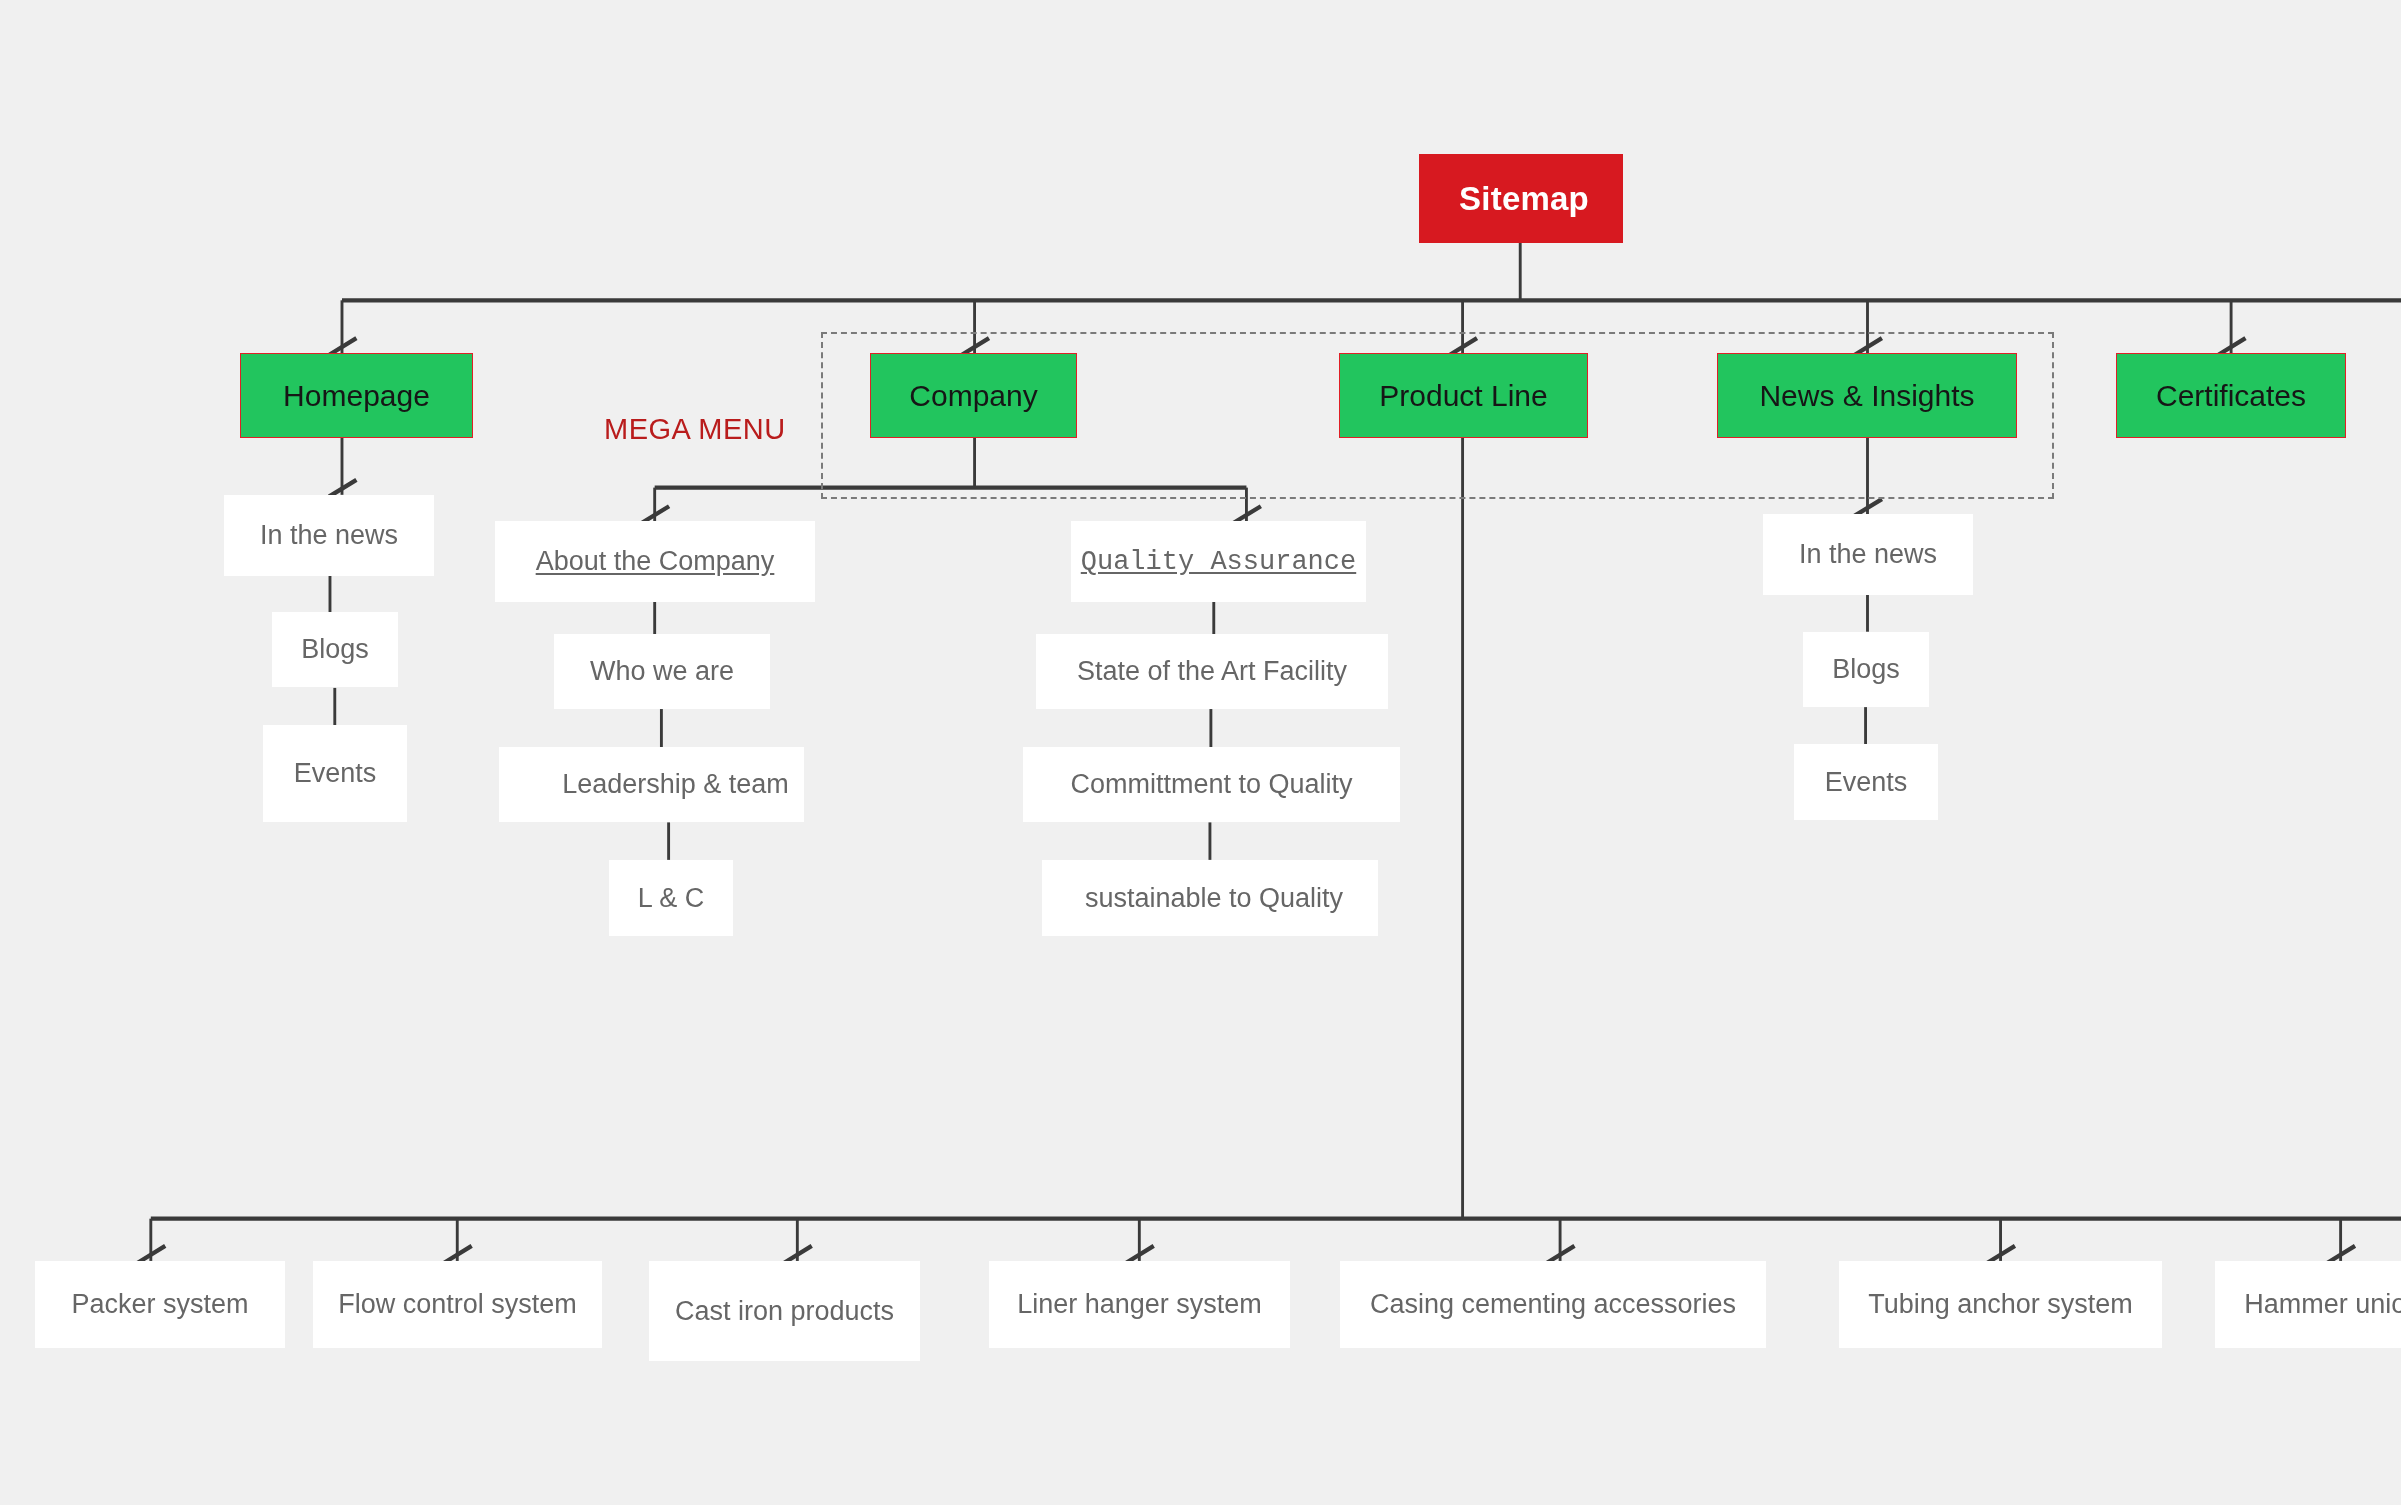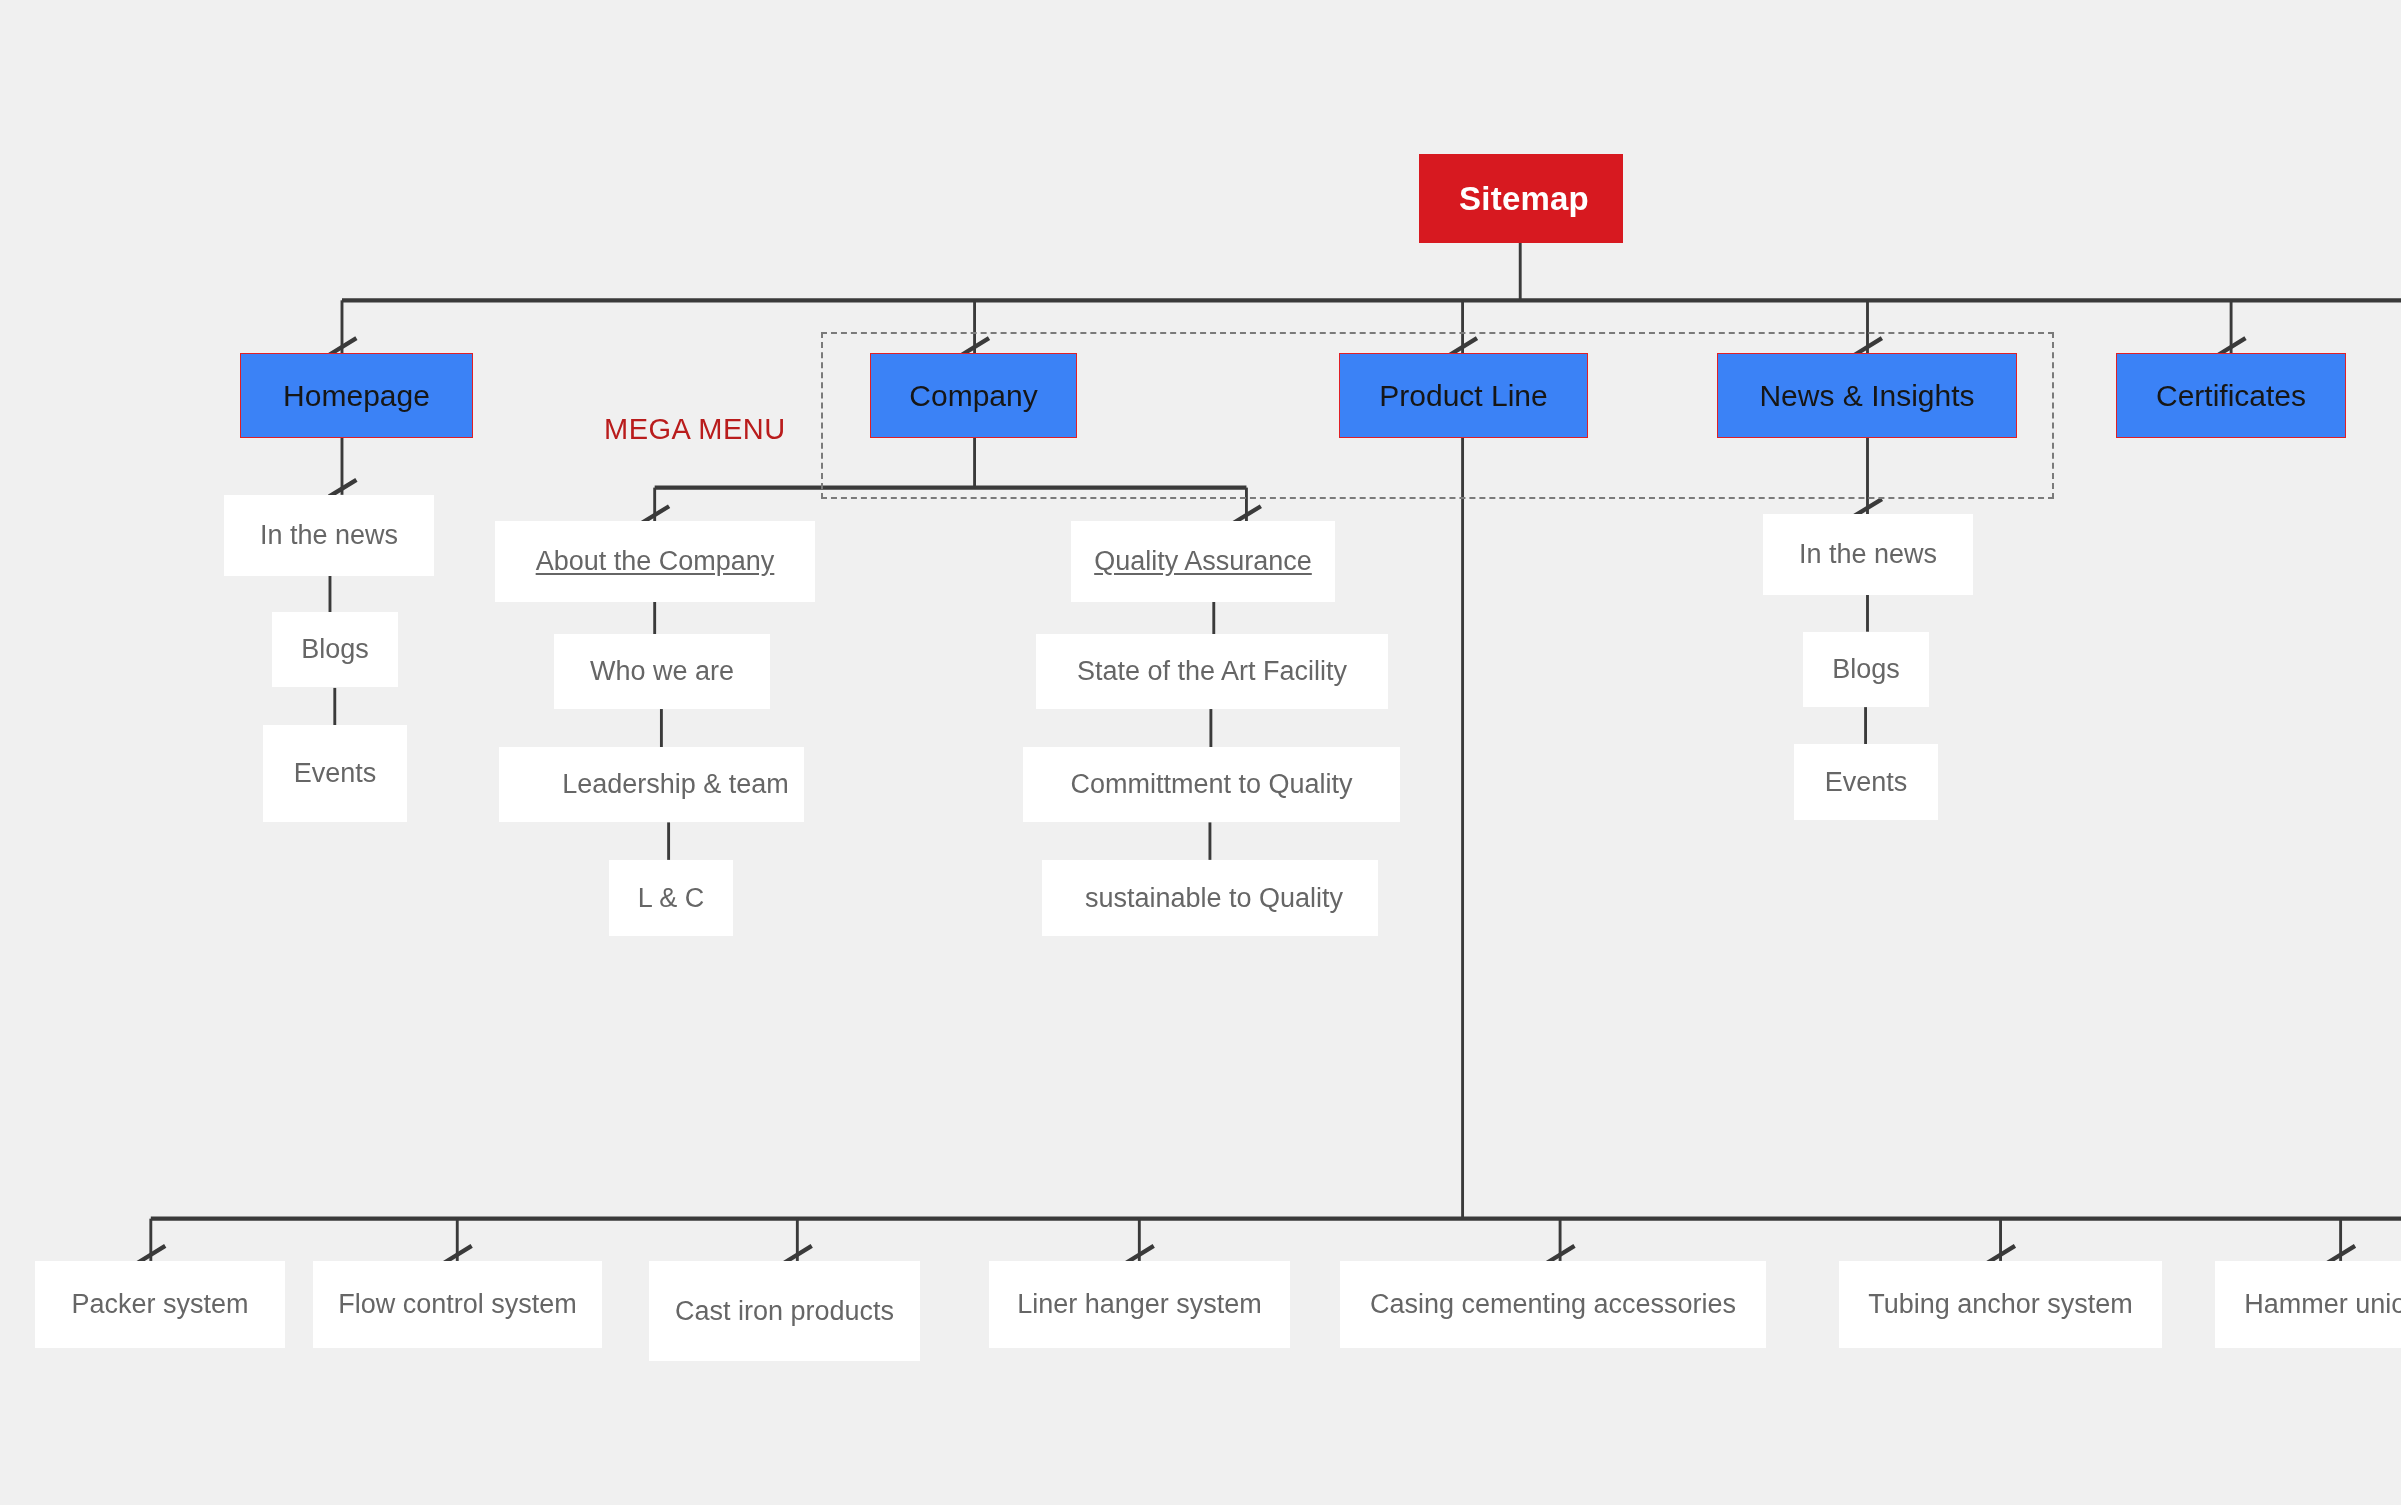--- a/index.html
+++ b/index.html
@@ -13,21 +13,21 @@
   svg#wires{position:absolute;left:0;top:0;width:2978px;height:1506px;pointer-events:none;}
 
   .node{position:absolute;box-sizing:border-box;display:flex;align-items:center;justify-content:center;text-align:center;}
 
   
   .root{
     background:#d71920;color:#ffffff;font-weight:bold;font-size:33px;letter-spacing:0.2px;
   }
   
   .lvl1{
-    background:#3b82f6;border:1.9px solid #e01f26;color:#161616;font-size:30px;
+    background:#22c55e;border:1.9px solid #e01f26;color:#161616;font-size:30px;
   }
   
   .leaf{
     background:#ffffff;color:#666666;font-size:27px;
   }
   .leaf.u{text-decoration:underline;text-underline-offset:3.4px;}
   .mega{
     position:absolute;color:#b91c1c;font-size:29px;letter-spacing:0.5px;white-space:nowrap;
   }
   .dashbox{
@@ -110,21 +110,21 @@
 
   <div class="node leaf" style="left:224px;top:495px;width:210px;height:81px;">In the news</div>
   <div class="node leaf" style="left:272px;top:612px;width:126px;height:75px;">Blogs</div>
   <div class="node leaf" style="left:263px;top:725px;width:144px;height:97px;">Events</div>
 
   <div class="node leaf u" style="left:495px;top:521px;width:320px;height:81px;">About the Company</div>
   <div class="node leaf" style="left:554px;top:634px;width:216px;height:75px;">Who we are</div>
   <div class="node leaf" style="left:499px;top:747px;width:305px;height:75px;padding-left:48px;">Leadership &amp; team</div>
   <div class="node leaf" style="left:609px;top:860px;width:124px;height:76px;">L &amp; C</div>
 
-  <div class="node leaf u" style="left:1071px;top:521px;width:264px;height:81px;">Quality Assurance</div>
+  <div class="node leaf u" style="left:1071px;top:521px;width:295px;height:81px;font-family:Liberation Mono, monospace;">Quality Assurance</div>
   <div class="node leaf" style="left:1036px;top:634px;width:352px;height:75px;">State of the Art Facility</div>
   <div class="node leaf" style="left:1023px;top:747px;width:377px;height:75px;">Committment to Quality</div>
   <div class="node leaf" style="left:1042px;top:860px;width:336px;height:76px;padding-left:8px;">sustainable to Quality</div>
 
   <div class="node leaf" style="left:1763px;top:514px;width:210px;height:81px;">In the news</div>
   <div class="node leaf" style="left:1803px;top:632px;width:126px;height:75px;">Blogs</div>
   <div class="node leaf" style="left:1794px;top:744px;width:144px;height:76px;">Events</div>
 
   <div class="node leaf" style="left:35px;top:1261px;width:250px;height:87px;">Packer system</div>
   <div class="node leaf" style="left:313px;top:1261px;width:289px;height:87px;">Flow control system</div>

